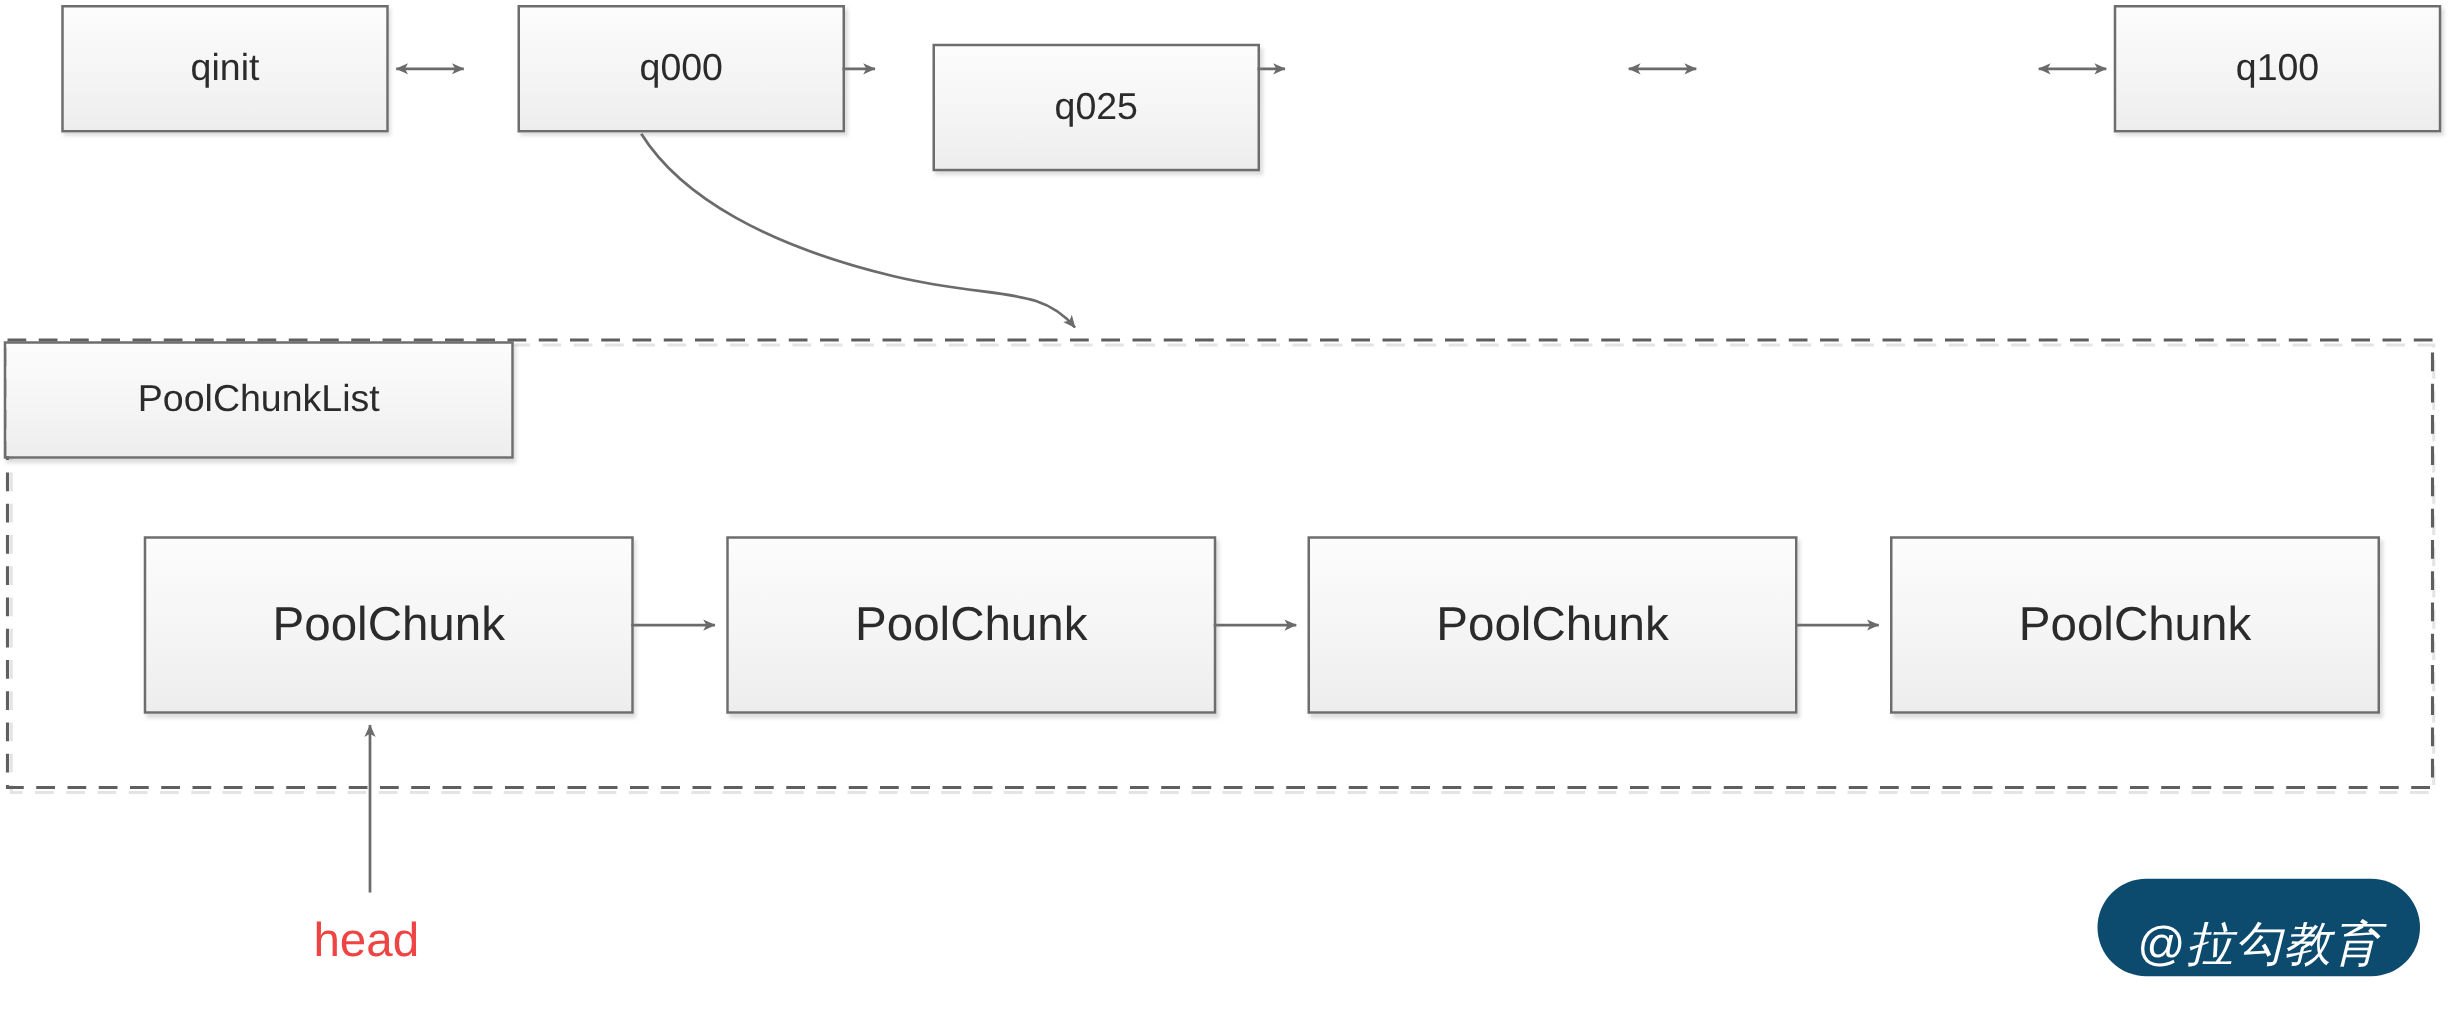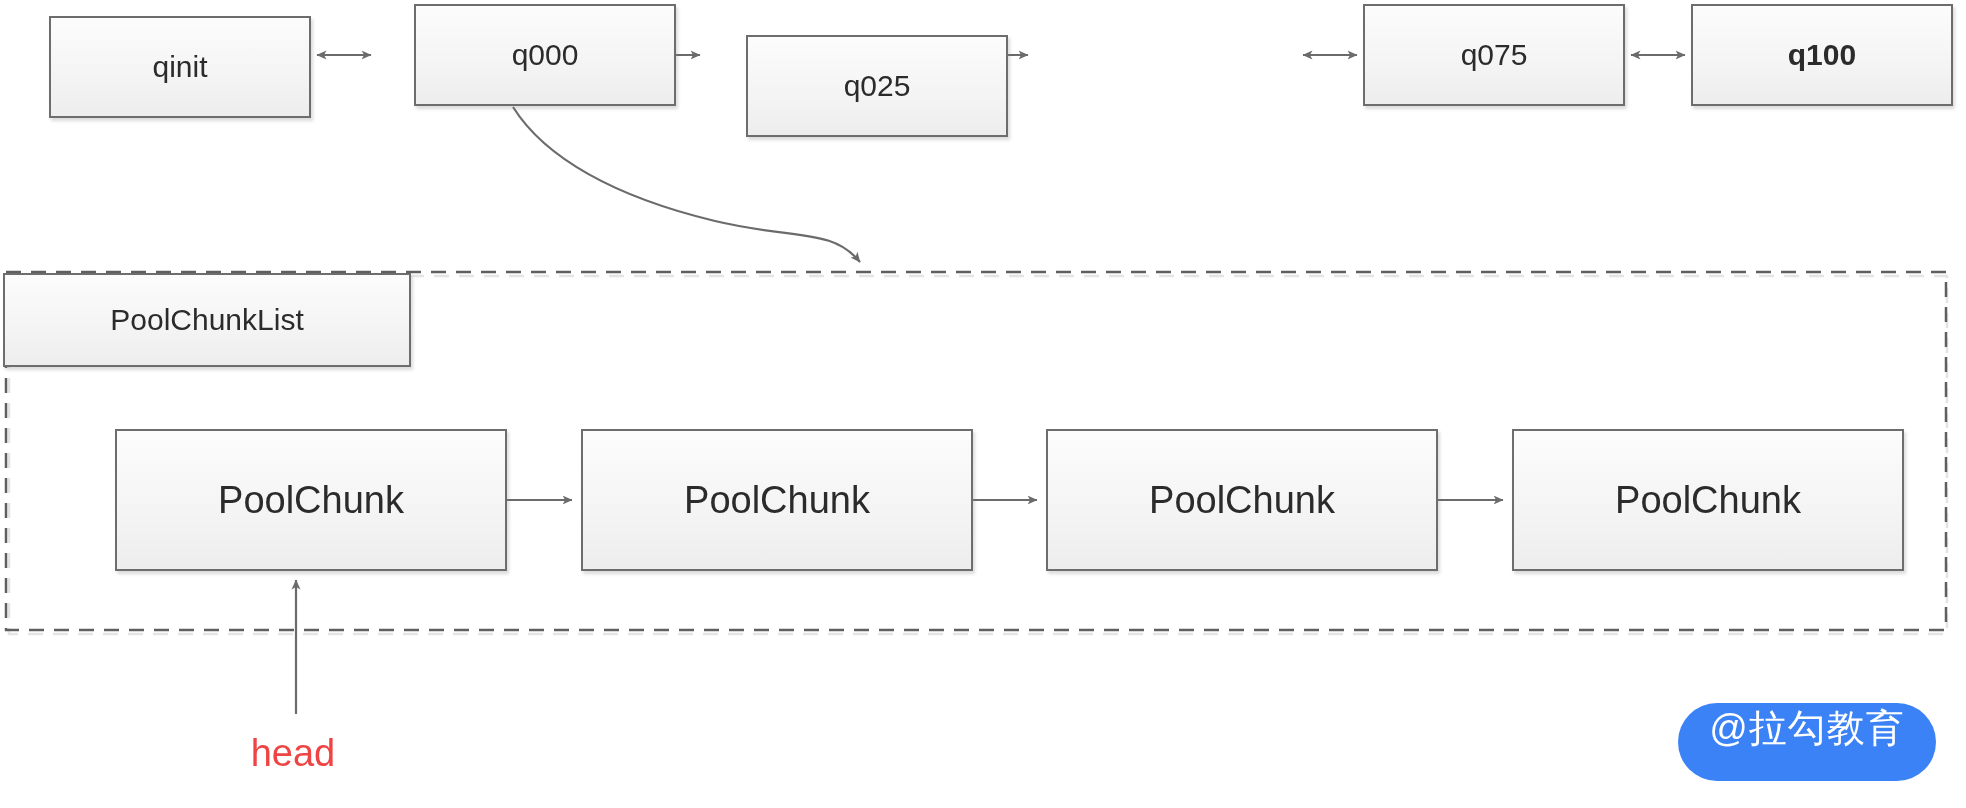--- a/index.html
+++ b/index.html
@@ -25,26 +25,26 @@
     justify-content: center;
     background: linear-gradient(180deg, #fcfcfc 0%, #f4f4f4 60%, #ededed 100%);
     border: 2px solid #6d6d6d;
     box-shadow: 2px 3px 3px rgba(130,130,130,0.28);
     color: #2b2b2b;
   }
   .qbox {
     width: 262px; height: 102px; top: 4px;
     font-size: 30px;
   }
-  .qbox.p0 { left: 49px; margin-top: 12px; }
+  .qbox.p0 { left: 49px; }
   .qbox.p1 { left: 377px; margin-left: 37px; }
   .qbox.p2 { left: 746px; margin-top: 31px; }
   .qbox.p3 { left: 1034px; }
   .qbox.p4 { left: 1363px; }
-  .qbox.p5 { left: 1691px; font-weight: bold; }
+  .qbox.p5 { left: 1691px; }
   .list-box {
     left: 3px; top: 273px;
     width: 408px; height: 94px;
     font-size: 30px;
   }
   .chunk {
     width: 392px; height: 142px; top: 429px;
     font-size: 38px;
   }
   .chunk.c0 { left: 115px; }
@@ -56,27 +56,28 @@
     left: 193px; top: 732px; width: 200px;
     text-align: center;
     font-size: 38px;
     color: #ef4444;
   }
   .watermark {
     position: absolute;
     left: 1678px; top: 703px;
     width: 258px; height: 78px;
     border-radius: 40px;
-    background: #3b82f6;
+    background: #0c4a6e;
     color: #ffffff;
     display: flex;
-    align-items: flex-start;
+    align-items: flex-end;
     justify-content: center;
     font-size: 38px;
     letter-spacing: 1px;
+    font-style: italic;
   }
 </style>
 </head>
 <body>
 
 <div class="canvas">
 
   <svg class="arrow-layer" viewBox="0 0 1966 808" xmlns="http://www.w3.org/2000/svg">
     <defs>
       <marker id="arrowE" markerWidth="12" markerHeight="12" refX="9.5" refY="5" orient="auto" markerUnits="userSpaceOnUse">
@@ -113,23 +114,20 @@
 
   <div class="node qbox p0">
     <span>qinit</span>
   </div>
   <div class="node qbox p1">
     <span>q000</span>
   </div>
   <div class="node qbox p2">
     <span>q025</span>
   </div>
-  <div class="node qbox p4">
-    <span>q075</span>
-  </div>
   <div class="node qbox p5">
     <span>q100</span>
   </div>
 
   <div class="node list-box">
     <span>PoolChunkList</span>
   </div>
 
   <div class="node chunk c0">
     <span>PoolChunk</span>

